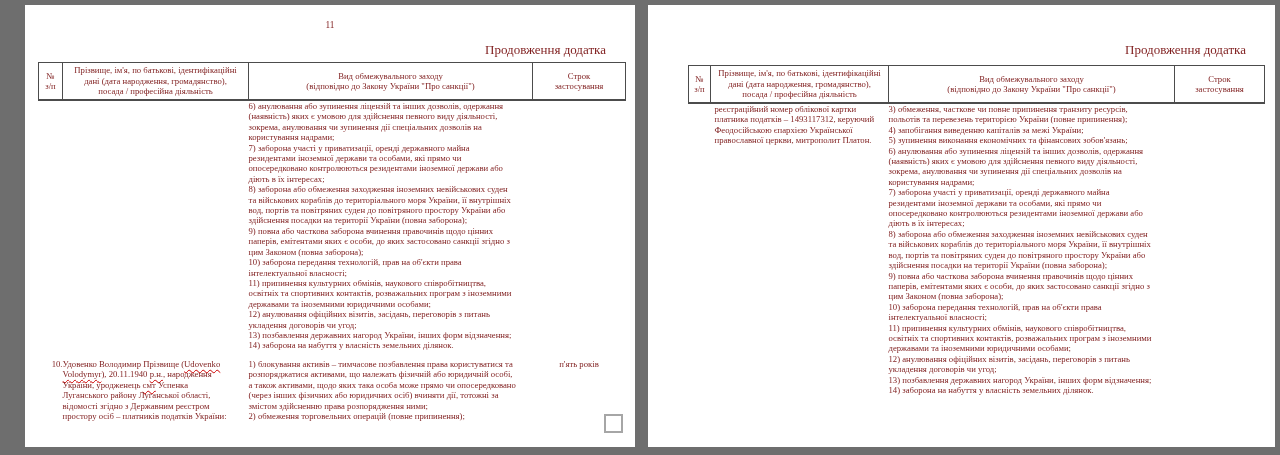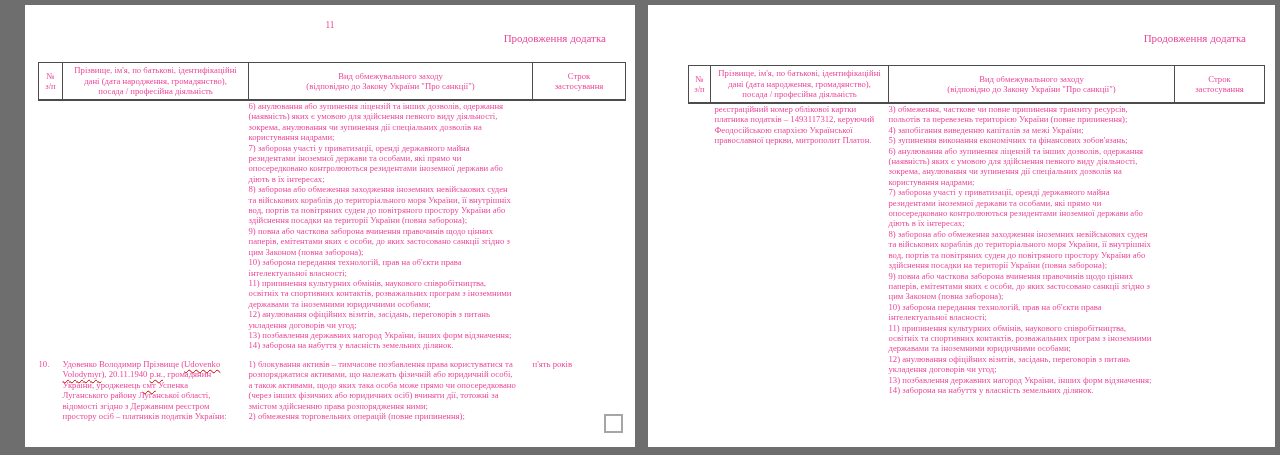--- a/index.html
+++ b/index.html
@@ -8,31 +8,31 @@
     background: #6e6e6e;
     font-family: "Liberation Serif", serif;
     overflow: hidden;
     position: relative;
   }
   .page {
     position: absolute;
     top: 5px;
     height: 442px;
     background: #ffffff;
-    color: #ec4899;
+    color: #7f1d1d;
   }
   .page-left  { left: 25px;  width: 610px; }
   .page-right { left: 648px; width: 627px; }
   .page-num {
     position: absolute; top: 15px; left: 0; right: 0;
     text-align: center; font-size: 9.3px;
   }
   .cont-note {
-    position: absolute; top: 27px; right: 29px;
-    font-size: 11px;
+    position: absolute; top: 37px; right: 29px;
+    font-size: 13px;
   }
   table.sanctions-table {
     position: absolute;
     border-collapse: collapse;
     table-layout: fixed;
   }
   .page-left  table.sanctions-table { top: 57px; left: 13px; width: 587px; }
   .page-right table.sanctions-table { top: 60px; left: 40px; width: 576px; }
   .sanctions-table th {
     border: 1px solid #4c4c4c;
@@ -45,25 +45,25 @@
     white-space: pre-line;
     height: 32px;
     padding: 2px;
   }
   .sanctions-table td {
     vertical-align: top;
     font-size: 8.7px;
     line-height: 10.4px;
     padding: 0;
   }
-  .td-num     { text-align: left; padding-top: 5px; }
+  .td-num     { text-align: right; padding-top: 5px; }
   .td-person  { white-space: pre-line; padding: 5px 2px 0 8px; }
   .page-right .td-person { padding-left: 4px; }
   .td-measure { white-space: pre-line; padding: 5px 2px 0 4px; }
-  .td-term    { padding: 5px 14px 0 4px; }
+  .td-term    { text-align: center; padding: 5px 14px 0 4px; }
   .page-left .row-cont td { height: 258px; }
   .misspell {
     text-decoration-line: underline;
     text-decoration-style: wavy;
     text-decoration-color: #cc0000;
     text-decoration-thickness: 1px;
     text-underline-offset: 2px;
   }
   .square-marker {
     position: absolute;
@@ -125,21 +125,21 @@
 державами та іноземними юридичними особами;
 12) анулювання офіційних візитів, засідань, переговорів з питань
 укладення договорів чи угод;
 13) позбавлення державних нагород України, інших форм відзначення;
 14) заборона на набуття у власність земельних ділянок.</td>
         <td class="td-term"></td>
       </tr>
       <tr>
         <td class="td-num">10.</td>
         <td class="td-person"><span>Удовенко Володимир Прізвище (</span><span class="misspell">Udovenko</span><span>
-</span><span class="misspell">Volodymyr</span><span>), 20.11.1940 </span><span class="misspell">р.н.</span><span>, громадянин
+</span><span class="misspell">Volodymyr</span><span>), 20.11.1940 </span><span class="misspell">р.н.</span><span>, народження
 України, уродженець </span><span class="misspell">смт</span><span> Успенка
 Луганського району Луганської області,
 відомості згідно з Державним реєстром
 простору осіб – платників податків України:</span></td>
         <td class="td-measure">1) блокування активів – тимчасове позбавлення права користуватися та
 розпоряджатися активами, що належать фізичній або юридичній особі,
 а також активами, щодо яких така особа може прямо чи опосередковано
 (через інших фізичних або юридичних осіб) вчиняти дії, тотожні за
 змістом здійсненню права розпорядження ними;
 2) обмеження торговельних операцій (повне припинення);</td>

